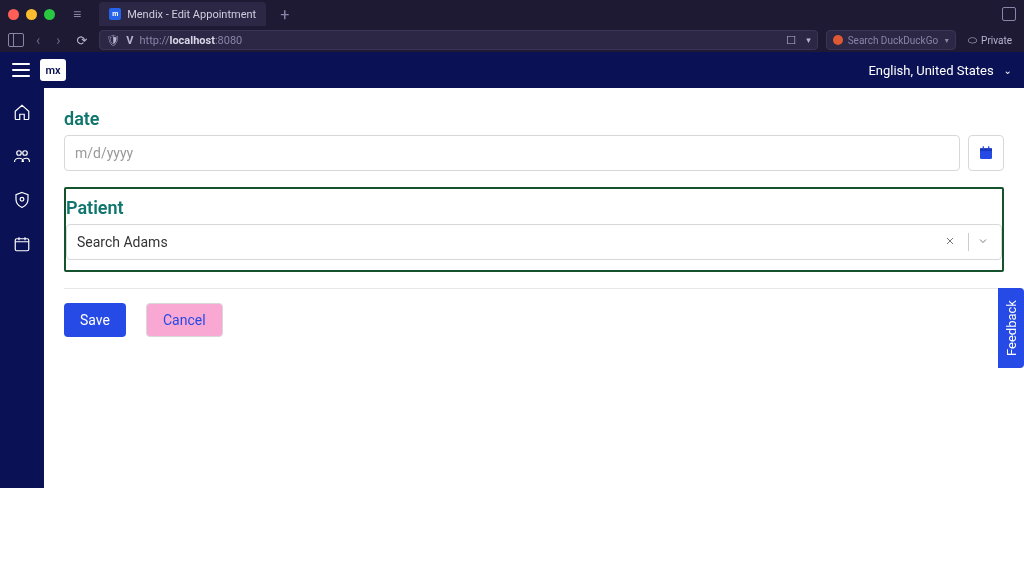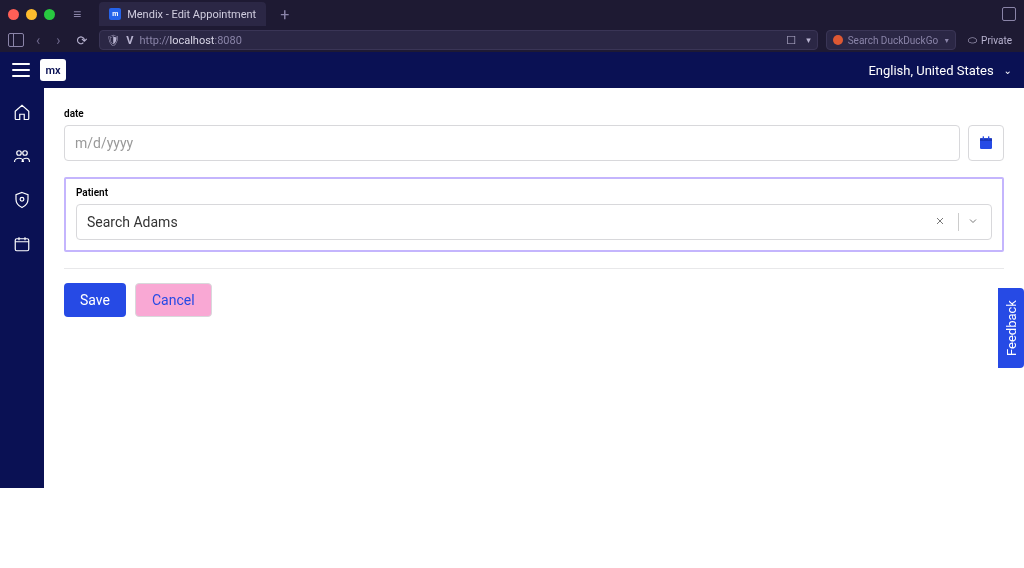--- a/index.html
+++ b/index.html
@@ -18,21 +18,21 @@
 .panel-right{margin-left:auto;width:14px;height:14px;border:1px solid #8a84a8;border-radius:2px}
 
 .addrbar{height:24px;display:flex;align-items:center;padding:0 8px;gap:8px}
 .sidebar-toggle{width:16px;height:14px;border:1px solid #8a84a8;border-radius:2px;position:relative}
 .sidebar-toggle::after{content:"";position:absolute;left:4px;top:0;bottom:0;width:1px;background:#8a84a8}
 .navbtn{color:#6e688c;font-size:14px;padding:0 4px}
 .reload{color:#b8b3d0;font-size:13px;margin:0 4px}
 .addr{flex:1;height:20px;background:#2b2745;border:1px solid #3a3556;border-radius:4px;display:flex;align-items:center;padding:0 6px;gap:6px;font-size:11px;color:#b8b3d0}
 .addr .shield{font-size:11px}
 .addr .url{color:#8a84a8}
-.addr .url b{color:#d8d5e6;font-weight:400}
+.addr .url b{color:#d8d5e6;font-weight:700}
 .addr .bookmark{margin-left:auto;font-size:11px}
 .searchbox{width:130px;height:20px;background:#2b2745;border:1px solid #3a3556;border-radius:4px;display:flex;align-items:center;padding:0 6px;gap:5px;font-size:10px;color:#8a84a8}
 .ddg{width:10px;height:10px;border-radius:50%;background:#de5833}
 .sb-caret{margin-left:auto;font-size:8px}
 .private{display:flex;align-items:center;gap:4px;font-size:10px;color:#b8b3d0;padding:0 4px}
 .mask{font-size:11px}
 
 
 .app{height:436px;display:flex;flex-direction:column}
 .appheader{height:36px;background:#0a1154;display:flex;align-items:center;padding:0 12px;gap:10px}
@@ -42,39 +42,39 @@
 .lang{margin-left:auto;color:#fff;font-size:13px;display:flex;align-items:center;gap:10px;cursor:pointer}
 .lang-caret{font-size:10px}
 
 .appbody{flex:1;display:flex;position:relative}
 .leftnav{width:44px;background:#0a1154;display:flex;flex-direction:column;align-items:center;padding-top:14px;gap:24px}
 .navicon{color:#fff;width:20px;height:20px;display:flex;align-items:center;justify-content:center}
 .navicon svg{width:18px;height:18px;fill:none;stroke:#fff;stroke-width:1.6}
 
 .content{flex:1;padding:20px 20px 20px 20px;overflow:auto}
 .field{margin-bottom:16px}
-.label{font-size:10px;font-weight:600;color:#000000;margin-bottom:6px;display:block}
+.label{font-size:18px;font-weight:600;color:#0f766e;margin-bottom:6px;display:block}
 .daterow{display:flex;gap:8px}
 .input{flex:1;height:36px;border:1px solid #d8d8db;border-radius:4px;padding:0 10px;font-size:14px;color:#333;background:#fff}
 .input::placeholder{color:#999}
 .calendar-btn{width:36px;height:36px;border:1px solid #d8d8db;border-radius:4px;background:#fff;display:flex;align-items:center;justify-content:center;cursor:pointer}
 .calendar-btn svg{width:16px;height:16px;fill:#264ae5}
 
-.highlight{border:2px solid #c4b5fd;border-radius:2px;padding:8px 10px 10px;margin-bottom:16px}
+.highlight{border:2px solid #14532d;border-radius:2px;padding:8px 0 10px;margin-bottom:16px}
 .highlight .label{margin-bottom:6px}
 
 .select{height:36px;border:1px solid #d8d8db;border-radius:4px;background:#fff;display:flex;align-items:center;padding:0 8px 0 10px;font-size:14px;color:#333;cursor:pointer}
 .select .val{flex:1}
 .select .clear{color:#555;padding:0 8px;font-size:14px;cursor:pointer}
 .select .divider{width:1px;height:18px;background:#ccc;margin:0 4px}
 .select .caret{color:#555;padding:0 4px}
 .select .caret svg,.select .clear svg{width:12px;height:12px;stroke:#555;fill:none;stroke-width:1.6}
 
 .hr{height:1px;background:#e8e8ea;margin:10px 0 14px}
-.buttons{display:flex;gap:9px}
+.buttons{display:flex;gap:20px}
 .btn{height:34px;padding:0 16px;border-radius:4px;font-size:14px;cursor:pointer;display:flex;align-items:center}
 .btn.primary{background:#264ae5;color:#fff;border:none}
 .btn.secondary{background:#f9a8d4;color:#264ae5;border:1px solid #d8d8db}
 
 .feedback{position:absolute;right:0;top:200px;width:26px;height:80px;background:#264ae5;color:#fff;border-radius:4px 0 0 4px;display:flex;align-items:center;justify-content:center;writing-mode:vertical-rl;transform:rotate(180deg);font-size:13px;cursor:pointer}
 </style>
 </head>
 <body>
 
 <div class="chrome">

